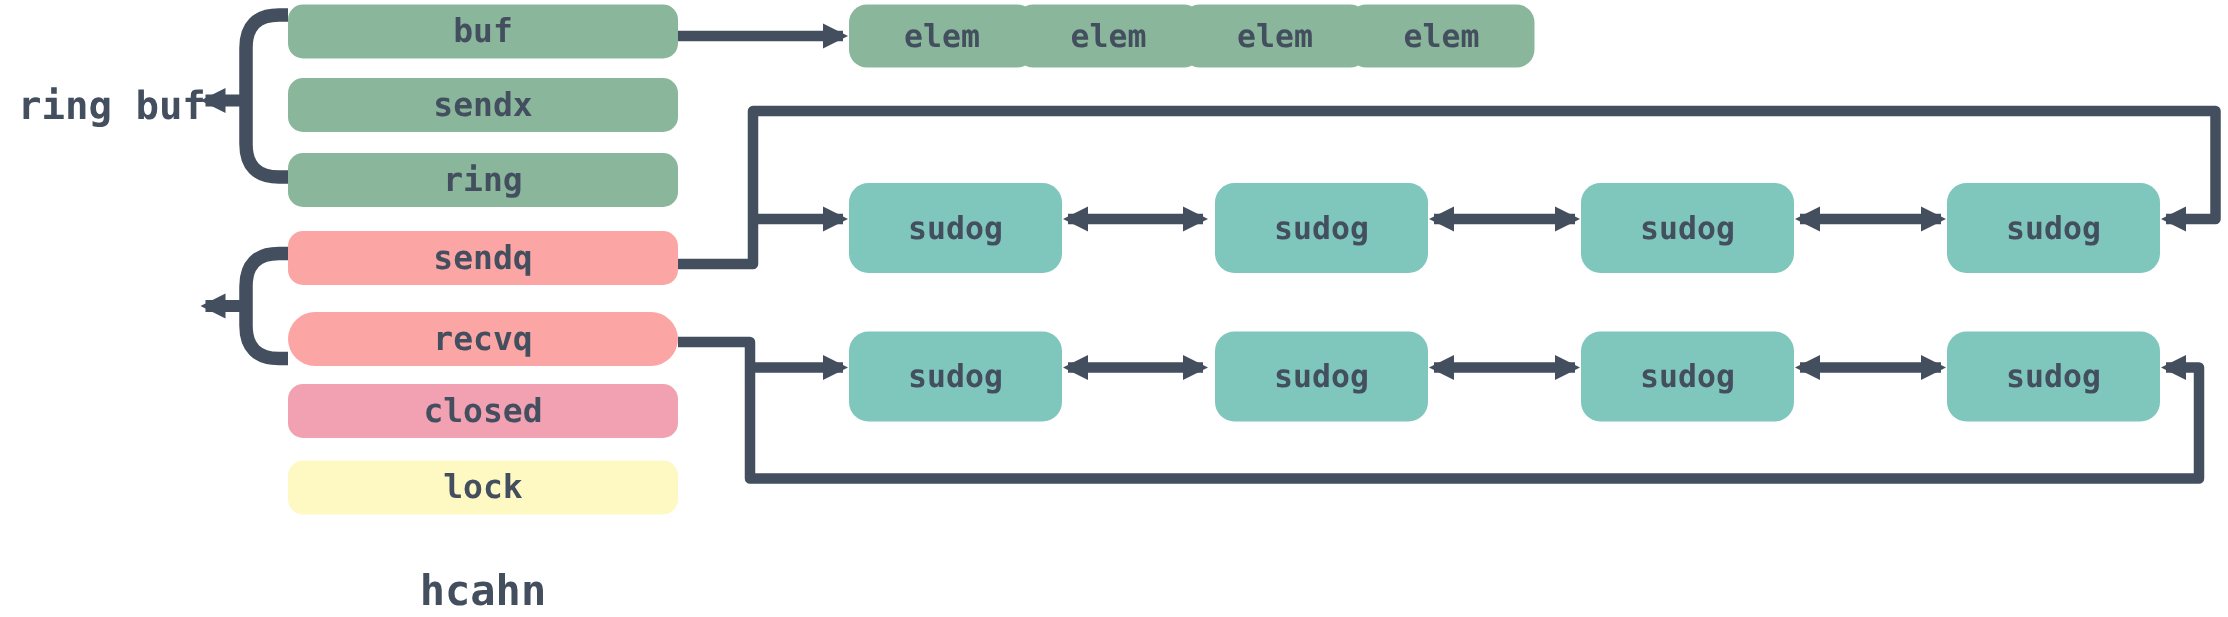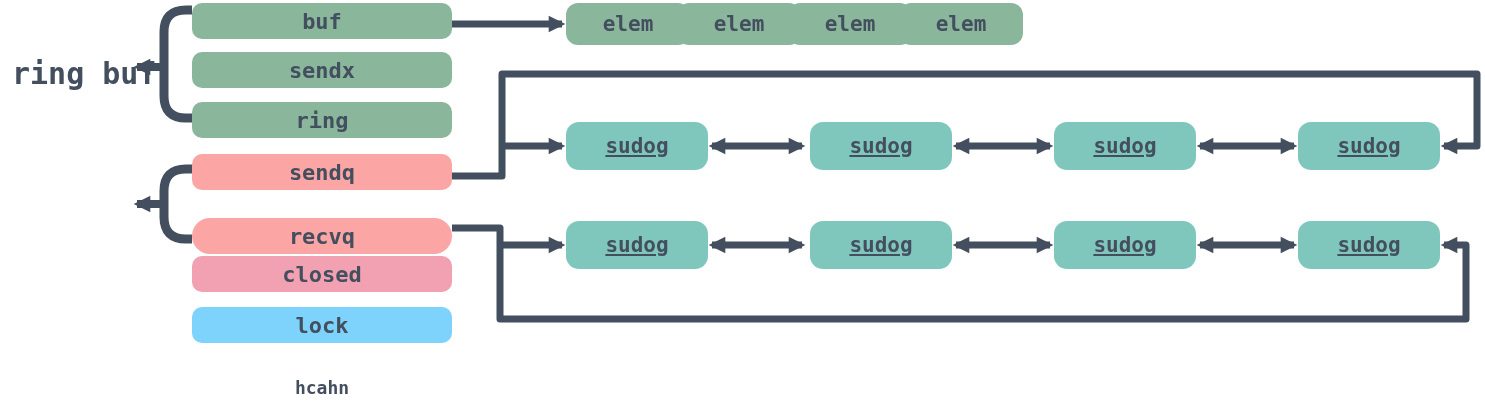--- a/index.html
+++ b/index.html
@@ -22,44 +22,44 @@
     font-size: 22px;
     color: #434e5e;
     box-sizing: border-box;
   }
   
   .field { left: 192px; width: 260px; height: 36px; border-radius: 10px; }
   .green  { background: #8ab79b; }
   .teal   { background: #7fc7bc; }
   .yellow { background: #fca5a5; }
   .pink   { background: #f1a1b2; }
-  .gray   { background: #7dd3fc; }
+  .gray   { background: #fef9c3; }
   
   .elem { top: 3px; width: 124px; height: 42px; border-radius: 12px; font-size: 21px; }
   
-  .sudog { width: 142px; height: 48px; border-radius: 13px; font-size: 21px; text-decoration: underline; }
+  .sudog { width: 142px; height: 60px; border-radius: 13px; font-size: 21px; }
   .row1 { top: 122px; }
   .row2 { top: 221px; }
   
   .note {
     position: absolute;
     z-index: 2;
     font-weight: 700;
-    font-size: 30px;
+    font-size: 26px;
     color: #434e5e;
     text-align: right;
     white-space: nowrap;
   }
   .caption {
     position: absolute;
     z-index: 2;
     left: 192px; top: 377px; width: 260px;
     text-align: center;
     font-weight: 700;
-    font-size: 18px;
+    font-size: 28px;
     color: #434e5e;
   }
 </style>
 </head>
 <body>
 
 <div class="canvas">
 
   <svg class="wires" width="1485" height="411" viewBox="0 0 1485 411">
     <defs>
@@ -95,21 +95,21 @@
       <path d="M164,204 L137,204" marker-end="url(#arr)"></path>
     </g>
   </svg>
 
   <div class="note" style="left:12px; top:56px; width:120px;">ring buf</div>
 
   <div class="box field green" style="top:3px;">buf</div>
   <div class="box field green" style="top:52px;">sendx</div>
   <div class="box field green" style="top:102px;">ring</div>
   <div class="box field yellow" style="top:154px;">sendq</div>
-  <div class="box field yellow" style="top:218px;border-radius:22px;">recvq</div>
+  <div class="box field yellow" style="top:208px;border-radius:22px;">recvq</div>
   <div class="box field pink" style="top:256px;">closed</div>
   <div class="box field gray" style="top:307px;">lock</div>
 
   <div class="caption">hcahn</div>
 
   <div class="box elem green" style="left:566px;">elem</div>
   <div class="box elem green" style="left:677px;">elem</div>
   <div class="box elem green" style="left:788px;">elem</div>
   <div class="box elem green" style="left:899px;">elem</div>
 

